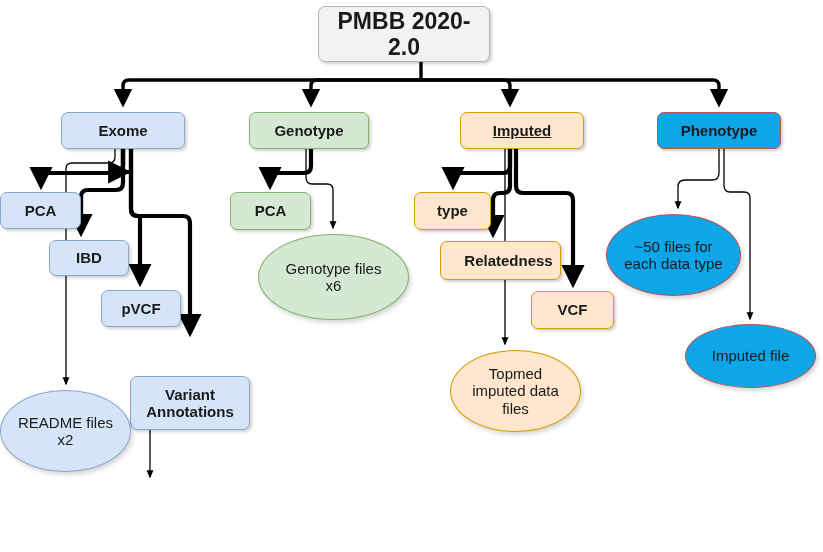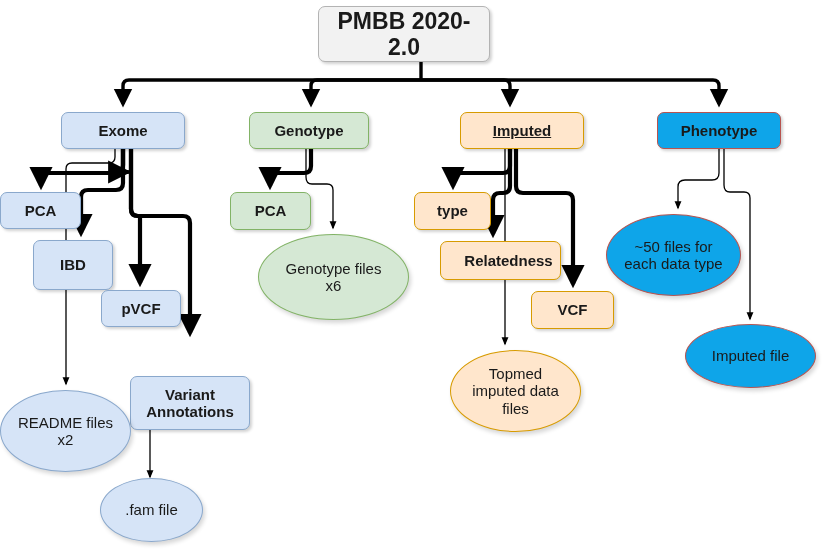--- a/index.html
+++ b/index.html
@@ -181,41 +181,38 @@
   </div>
 
   <div class="node box c-pink s-lvl1" style="left:657px; top:112px; width:124px; height:37px;">
     <span class="lbl">Phenotype</span>
   </div>
 
   <div class="node box c-blue s-lvl2" style="left:0px; top:192px; width:81px; height:37px;">
     <span class="lbl">PCA</span>
   </div>
 
-  <div class="node box c-blue s-lvl2" style="left:33px; top:240px; width:80px; height:50px;align-items:center;">
+  <div class="node box c-blue s-lvl2" style="left:49px; top:240px; width:80px; height:36px;align-items:center;">
     <span class="lbl">IBD</span>
   </div>
 
   <div class="node box c-blue s-lvl2" style="left:101px; top:290px; width:80px; height:37px;">
     <span class="lbl">pVCF</span>
   </div>
 
   <div class="node box c-blue s-lvl2" style="left:130px; top:340px; width:120px; height:54px;margin-top:36px;">
     <span class="lbl">Variant
 Annotations</span>
   </div>
 
   <div class="node ellipse c-blue s-ell" style="left:0px; top:390px; width:131px; height:82px;">
     <span class="lbl">README files
 x2</span>
   </div>
 
-  <div class="node ellipse c-blue s-ell" style="left:100px; top:478px; width:103px; height:64px;">
-    <span class="lbl">.fam file</span>
-  </div>
 
   <div class="node box c-green s-lvl2" style="left:230px; top:192px; width:81px; height:38px;">
     <span class="lbl">PCA</span>
   </div>
 
   <div class="node ellipse c-green s-ell" style="left:258px; top:234px; width:151px; height:86px;">
     <span class="lbl">Genotype files
 x6</span>
   </div>
 

